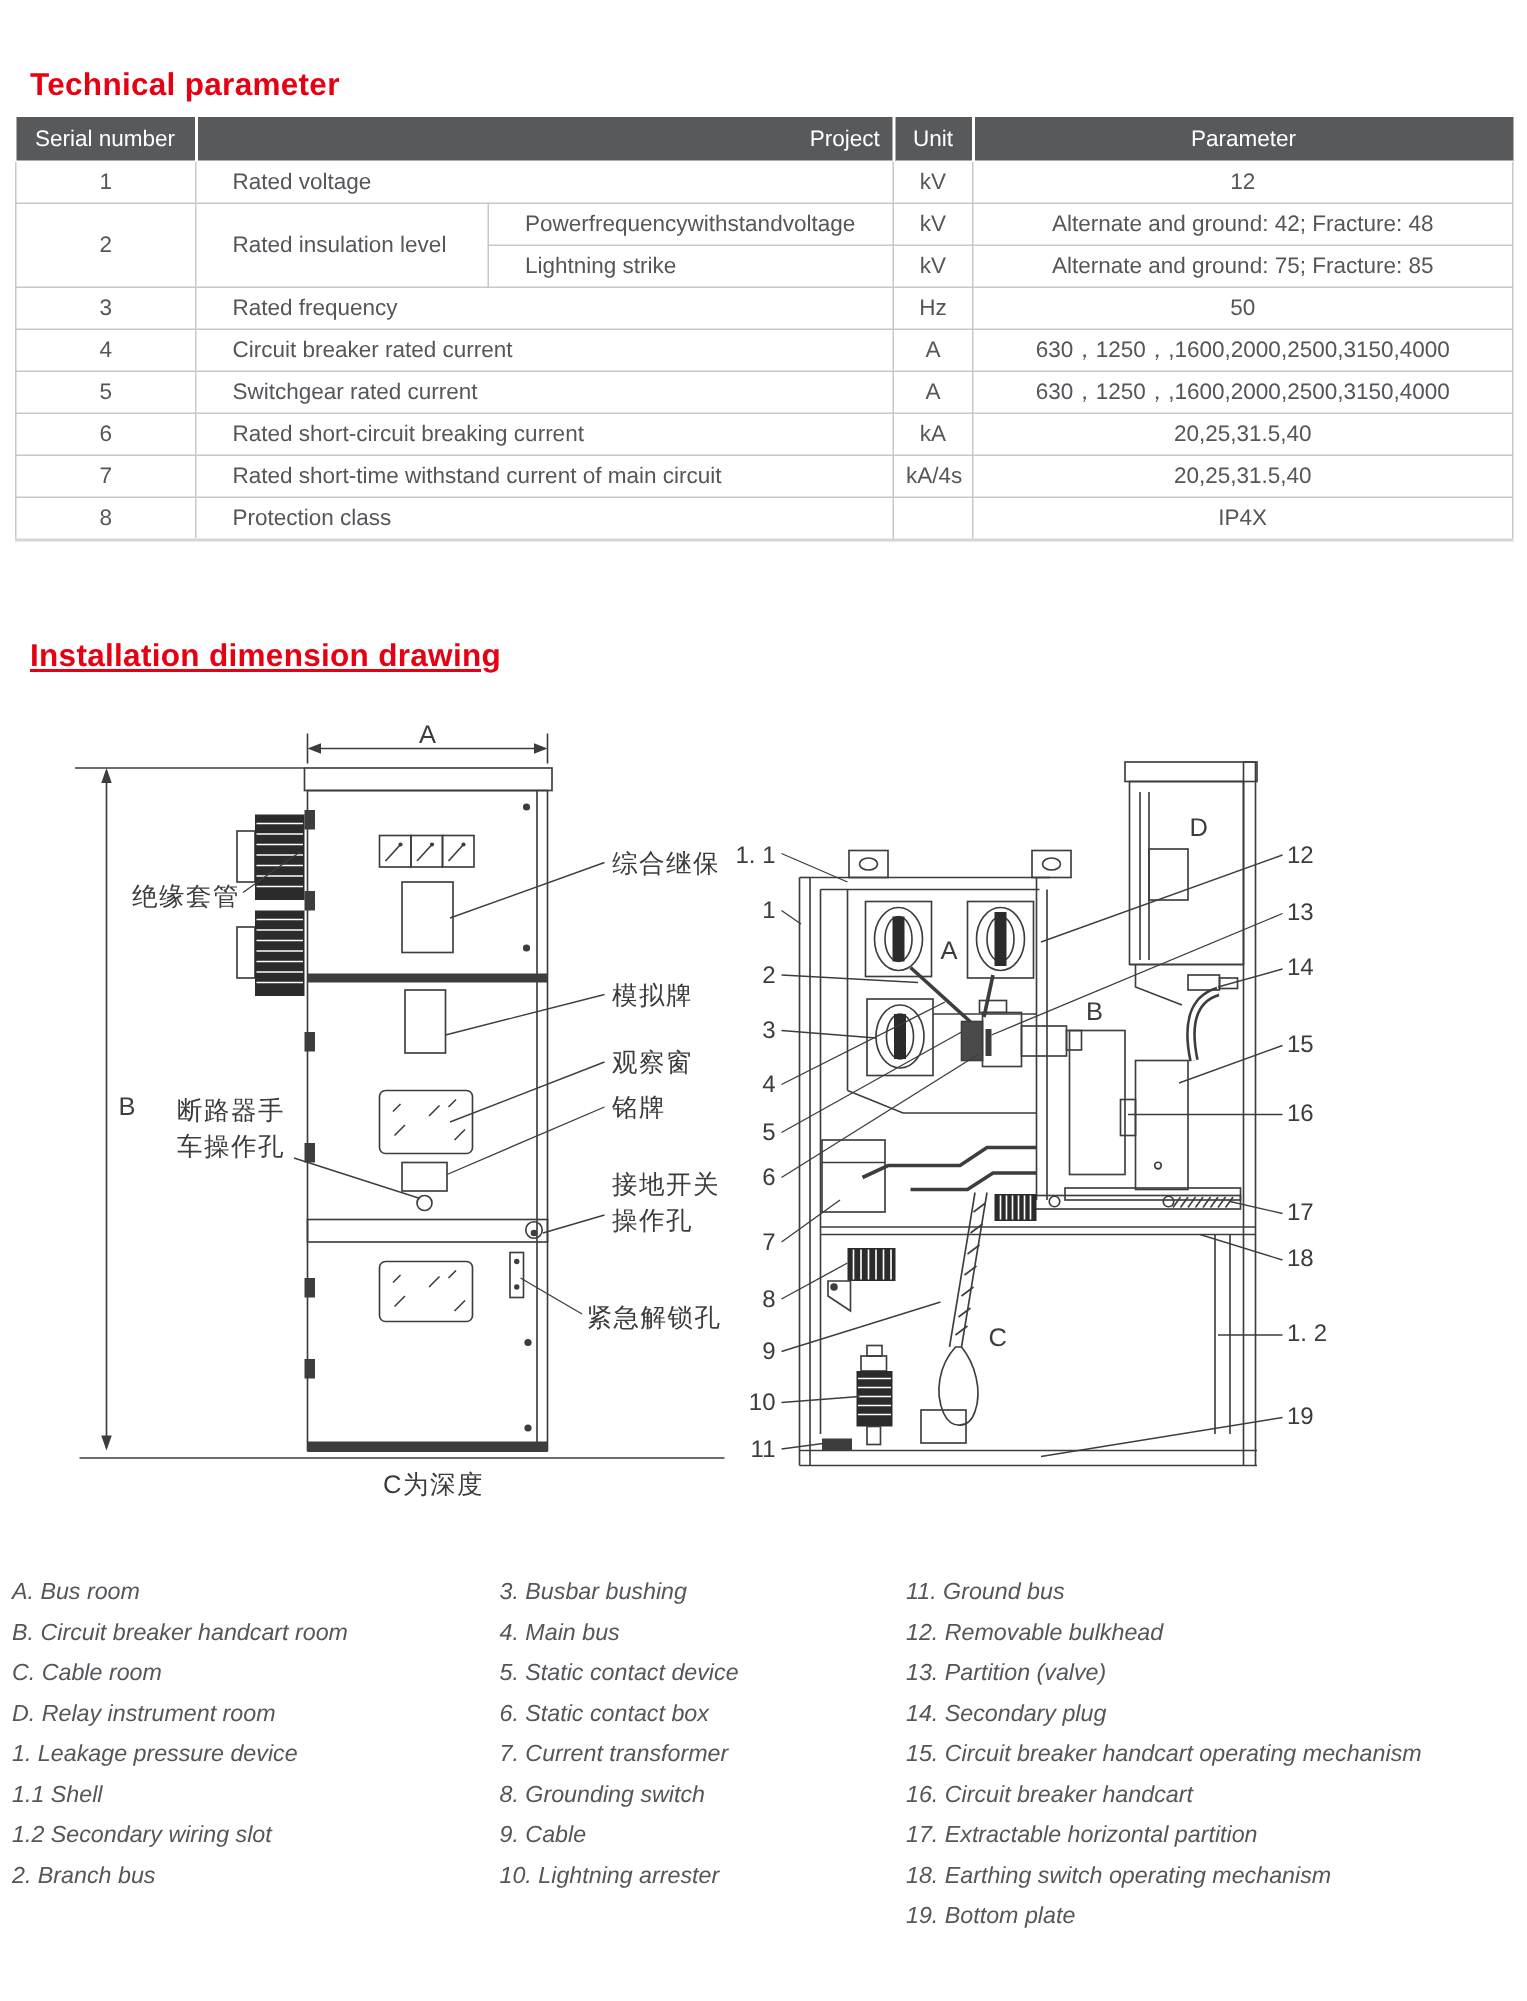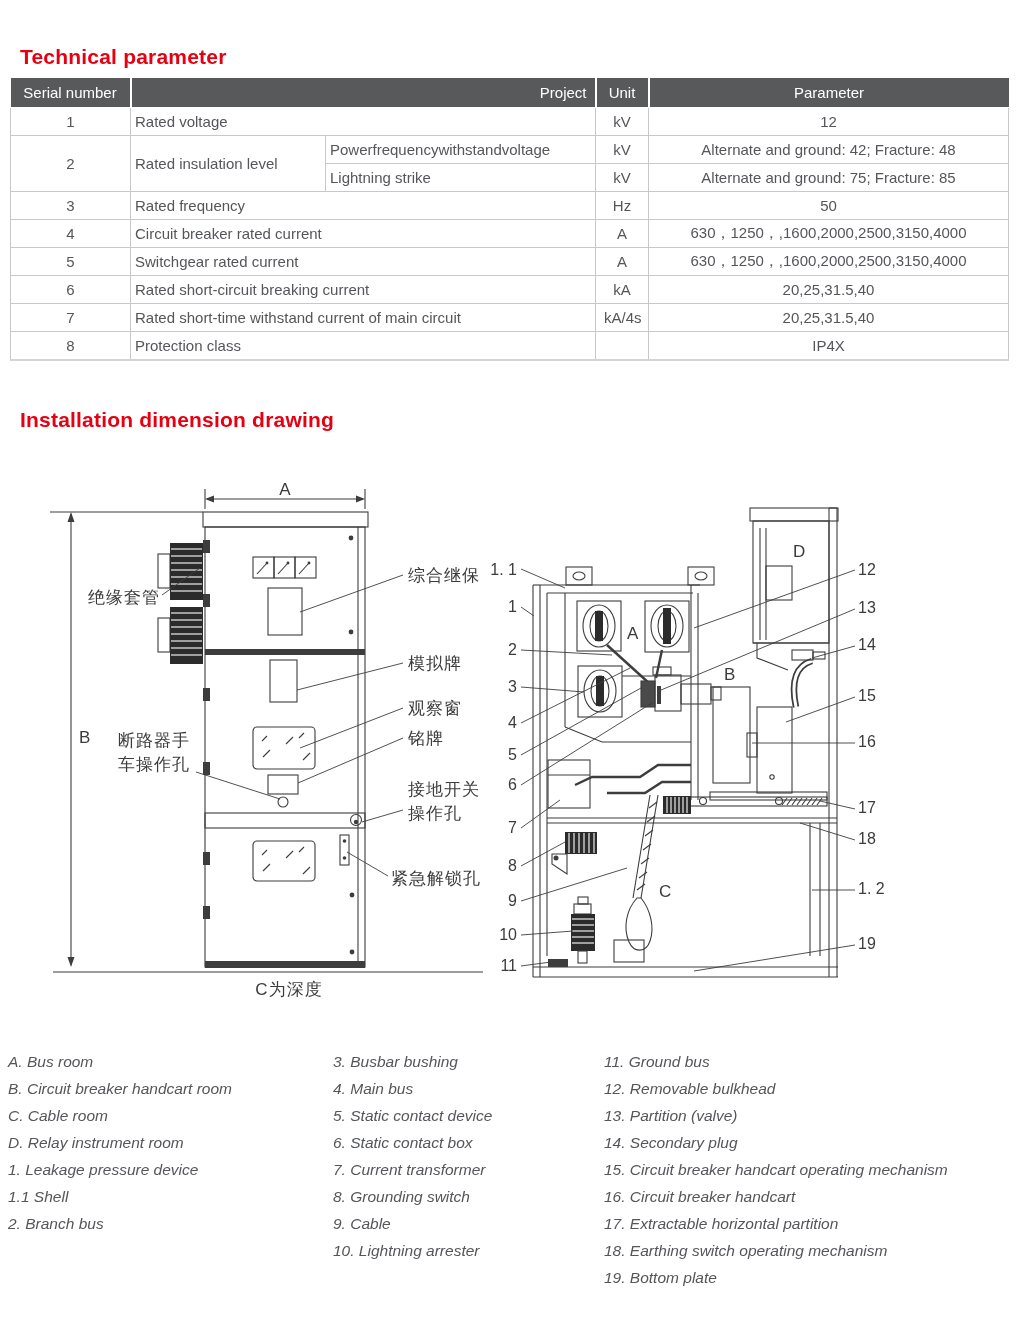--- a/index.html
+++ b/index.html
@@ -1,26 +1,26 @@
 <!DOCTYPE html>
 <html><head>
 <meta charset="utf-8">
 <style>
   html,body{margin:0;padding:0;background:#fff;}
   body{width:1018px;height:1334px;position:relative;font-family:"Liberation Sans",sans-serif;overflow:hidden;}
   .heading{position:absolute;left:8px;margin:12px;font-size:21px;font-weight:bold;color:#e60012;letter-spacing:0.2px;}
   #h-tech{top:33px;}
-  #h-inst{top:396px;}
+  #h-inst{top:414px;text-decoration:underline;}
 
   
   table.param{position:absolute;left:10px;top:78px;width:998px;border-collapse:collapse;table-layout:fixed;}
   table.param th{background:#58595b;color:#fff;font-weight:normal;font-size:15px;height:25px;padding:2px 8px;border-right:2px solid #fff;border-bottom:1px solid #fff;}
   table.param th:last-child{border-right:none;}
   table.param td{border:1px solid #c8c8c8;font-size:15px;color:#55565a;height:25px;padding:1px 8px;text-align:center;background:#fff;}
-  table.param td.left{text-align:left;padding-left:4px;}
+  table.param td.left{text-align:left;padding-left:24px;}
   table.param tr.last td{border-bottom:2px solid #d4d4d4;}
 
   
   #drawing{position:absolute;left:30px;top:445px;width:880px;height:575px;}
   #drawing line,#drawing rect,#drawing path,#drawing ellipse,#drawing circle,#drawing polyline{stroke:#3d3d3d;fill:none;stroke-width:1.1;}
   #drawing .ldr{stroke-width:0.9;}
   #drawing .thk{stroke-width:2.4;}
   #drawing .dk{fill:#2b2b2b;stroke:none;}
   #drawing .dk2{fill:#4a4a4a;stroke:#3d3d3d;}
   #drawing .solid{fill:#3d3d3d;stroke:none;}
@@ -438,20 +438,21 @@
 </svg>
 
 <div class="legend">
   <div class="legend-col" id="lc1">
       <div>A. Bus room</div>
       <div>B. Circuit breaker handcart room</div>
       <div>C. Cable room</div>
       <div>D. Relay instrument room</div>
       <div>1. Leakage pressure device</div>
       <div>1.1 Shell</div>
+      <div>1.2 Secondary wiring slot</div>
       <div>2. Branch bus</div>
     </div>
   <div class="legend-col" id="lc2">
       <div>3. Busbar bushing</div>
       <div>4. Main bus</div>
       <div>5. Static contact device</div>
       <div>6. Static contact box</div>
       <div>7. Current transformer</div>
       <div>8. Grounding switch</div>
       <div>9. Cable</div>

